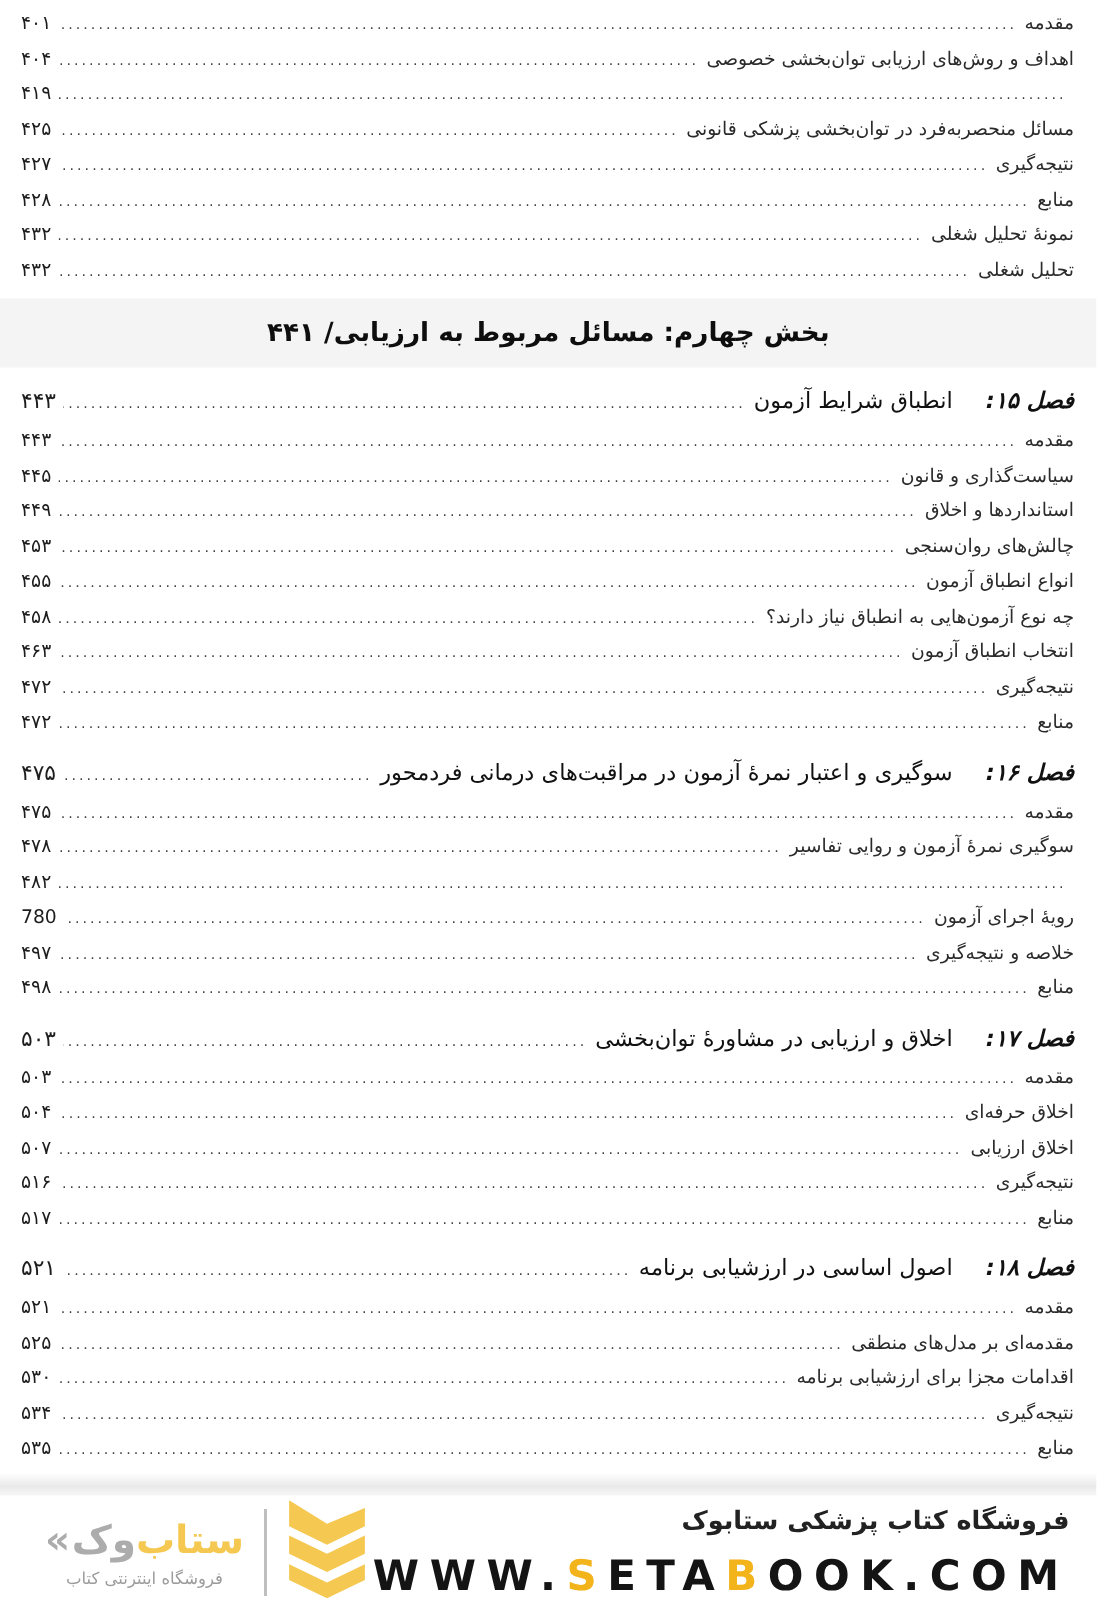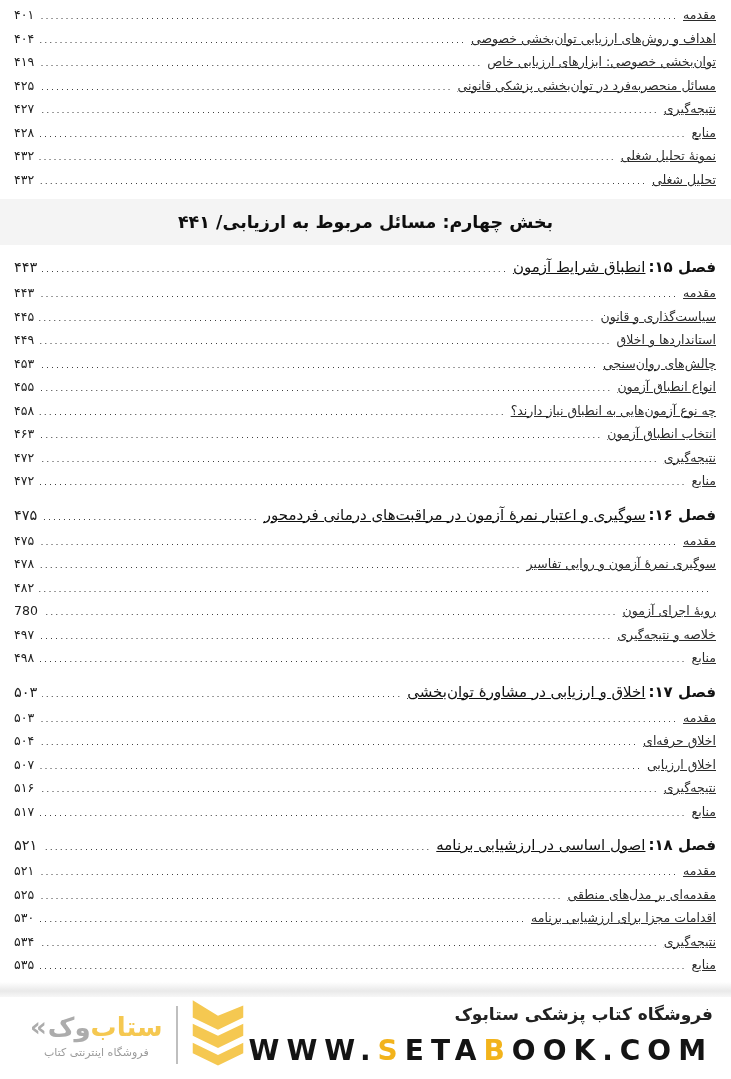--- a/index.html
+++ b/index.html
@@ -9,22 +9,22 @@
     display:flex; flex-direction:column;
     font-family:"DejaVu Sans", sans-serif;
     --accent:#F2B31B; --logo-yellow:#F5C851; --logo-gray:#ACACAC; --band-bg:#F4F4F4;
   }
   .toc { padding:3px 15px 0 14px; }
   .row { display:flex; align-items:baseline; direction:rtl; width:100%; }
   .sub-row { height:23.5px; font-size:12.5px; color:#2b2b2b; }
   .sub-row > * { line-height:23.5px; }
   .chapter-row { height:27px; font-size:15px; color:#111; margin-top:9px; }
   .chapter-row > * { line-height:27px; }
-  .chapter-label { font-weight:bold; margin-left:3px; white-space:nowrap; }
-  .entry-title { white-space:nowrap;text-decoration:underline; }
+  .chapter-label { font-weight:bold; margin-left:22px; white-space:nowrap;font-style:italic; }
+  .entry-title { white-space:nowrap; }
   .dots { flex:1 1 0; overflow:hidden; white-space:nowrap; margin:0 5px;
           font-size:9.5px; letter-spacing:2px; color:#3d3d3d; }
   .dots::after { content:"......................................................................................................................................................................................................................................................................................................."; }
   .page-num { white-space:nowrap; color:#1d1d1d; }
   .chapter-row .page-num { font-size:14.5px; }
   .part-band { margin:8px -15px 5px -14px; height:46px; background:var(--band-bg);
                display:flex; align-items:center; justify-content:center;text-align:center; }
   .part-title { font-size:17.5px; font-weight:bold; color:#0e0e0e; direction:rtl; }
   .page-edge { height:34px; margin-top:5px;
                background:linear-gradient(180deg,#ffffff 0%,#e9e9e9 60%,#f7f7f7 100%); }
@@ -52,21 +52,20 @@
       <span class="entry-title">مقدمه</span>
       <span class="dots"></span>
       <span class="page-num">۴۰۱</span>
     </div>
     <div class="row sub-row">
       <span class="entry-title">اهداف و روش‌های ارزیابی توان‌بخشی خصوصی</span>
       <span class="dots"></span>
       <span class="page-num">۴۰۴</span>
     </div>
     <div class="row sub-row">
-      <span class="entry-title">توان‌بخشی خصوصی: ابزارهای ارزیابی خاص</span>
       <span class="dots"></span>
       <span class="page-num">۴۱۹</span>
     </div>
     <div class="row sub-row">
       <span class="entry-title">مسائل منحصربه‌فرد در توان‌بخشی پزشکی قانونی</span>
       <span class="dots"></span>
       <span class="page-num">۴۲۵</span>
     </div>
     <div class="row sub-row">
       <span class="entry-title">نتیجه‌گیری</span>

